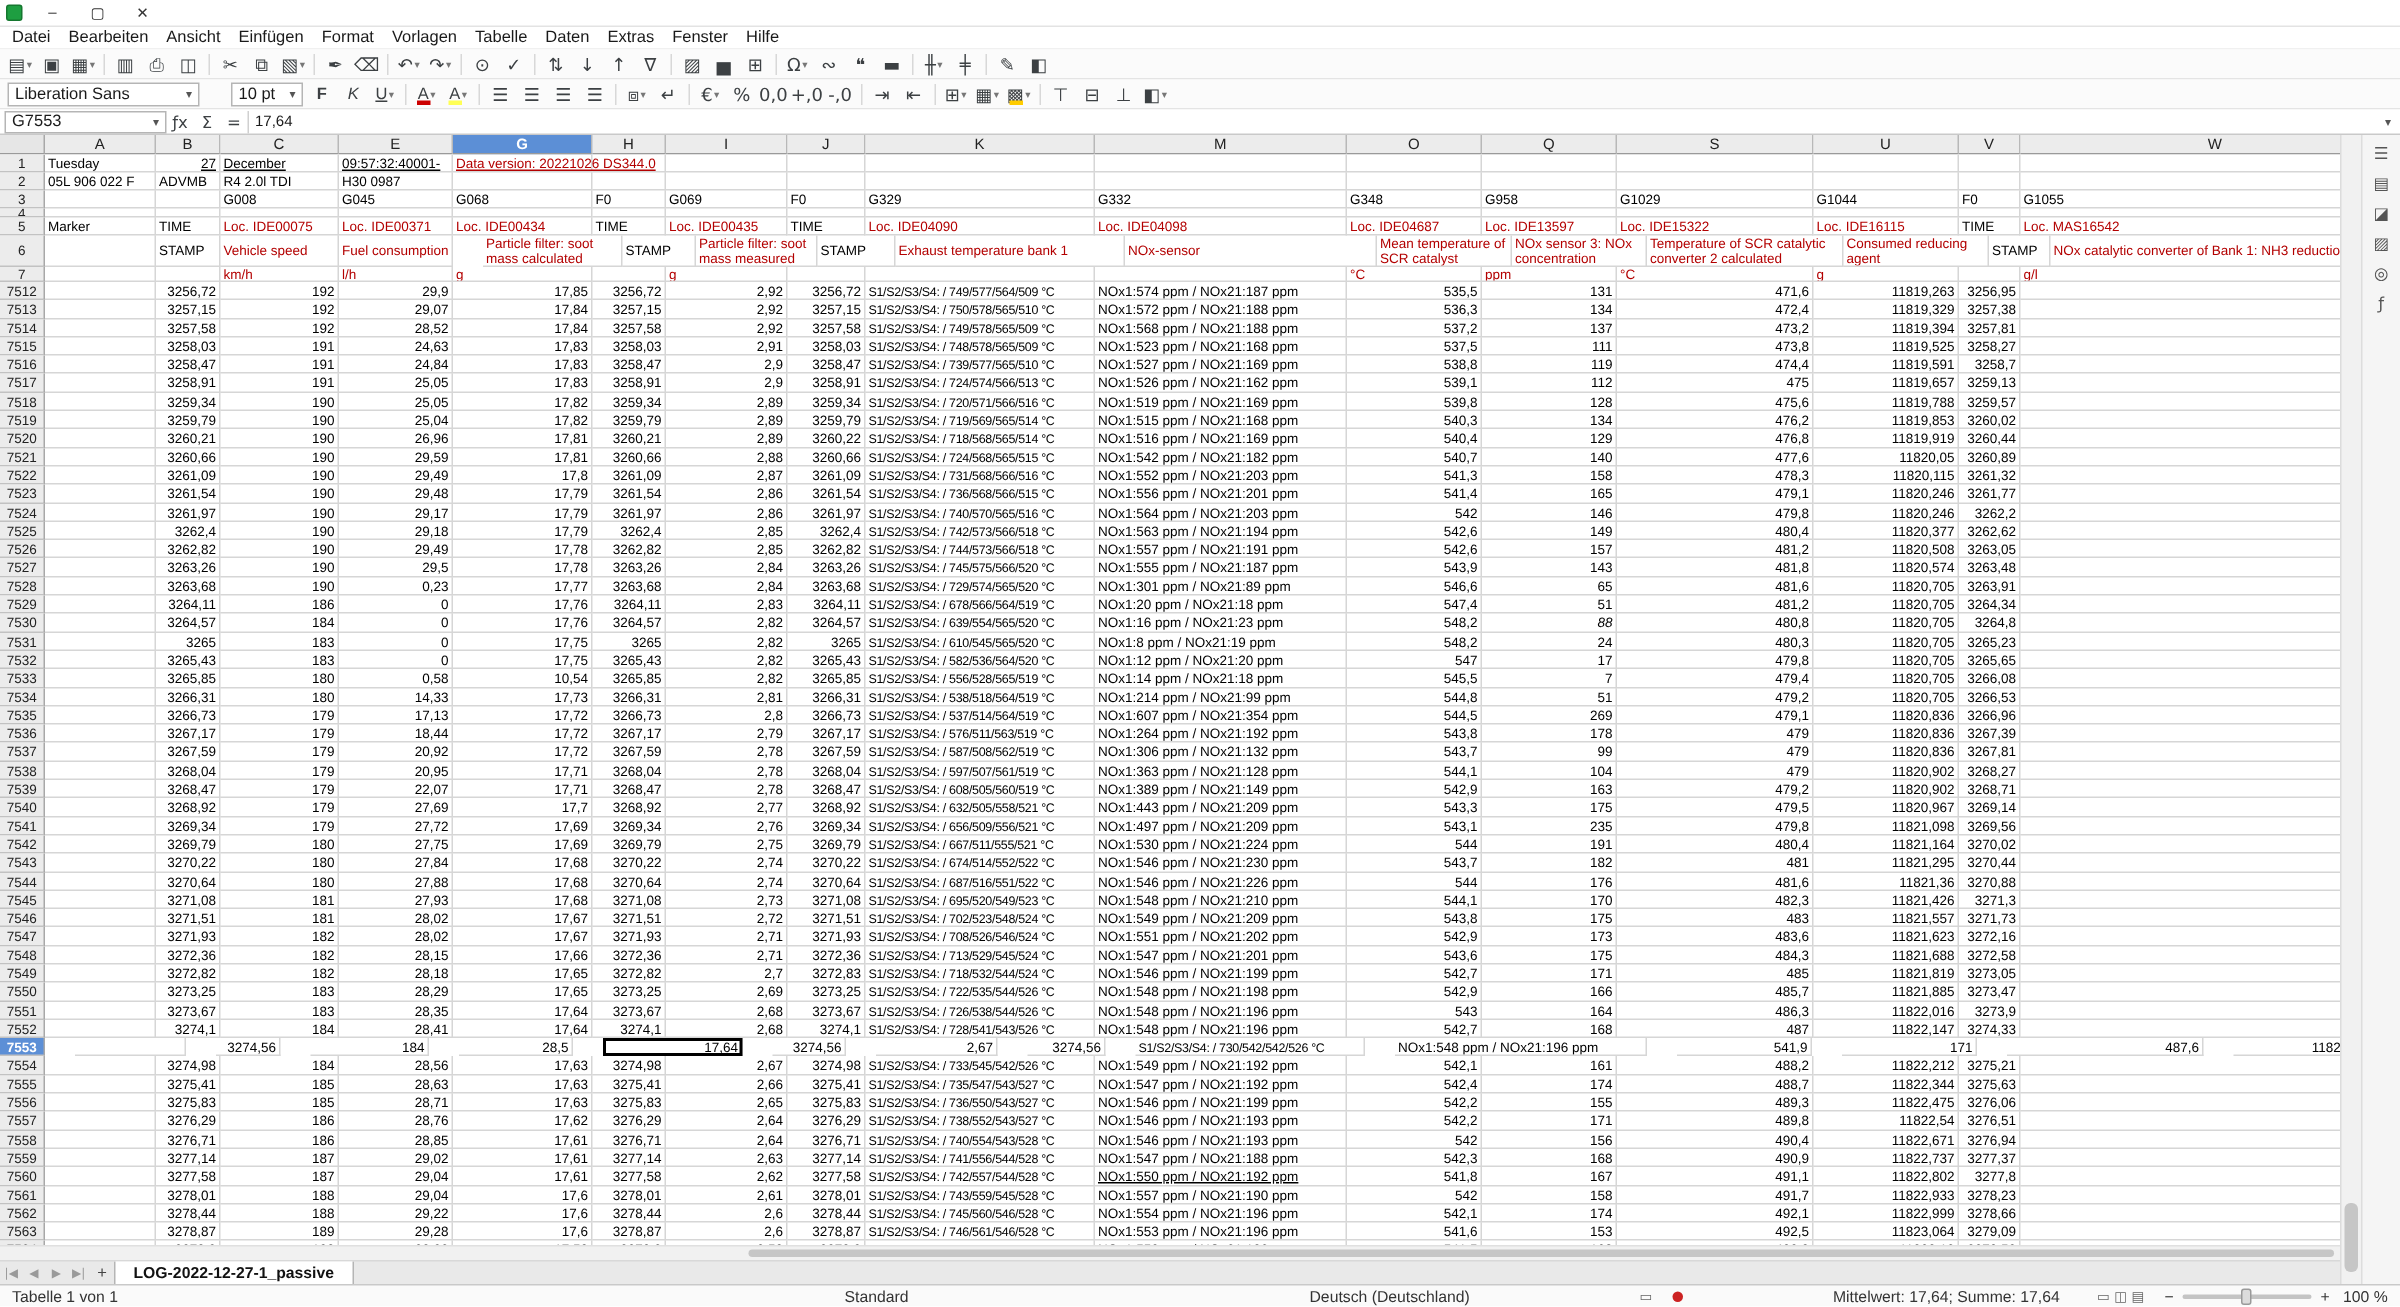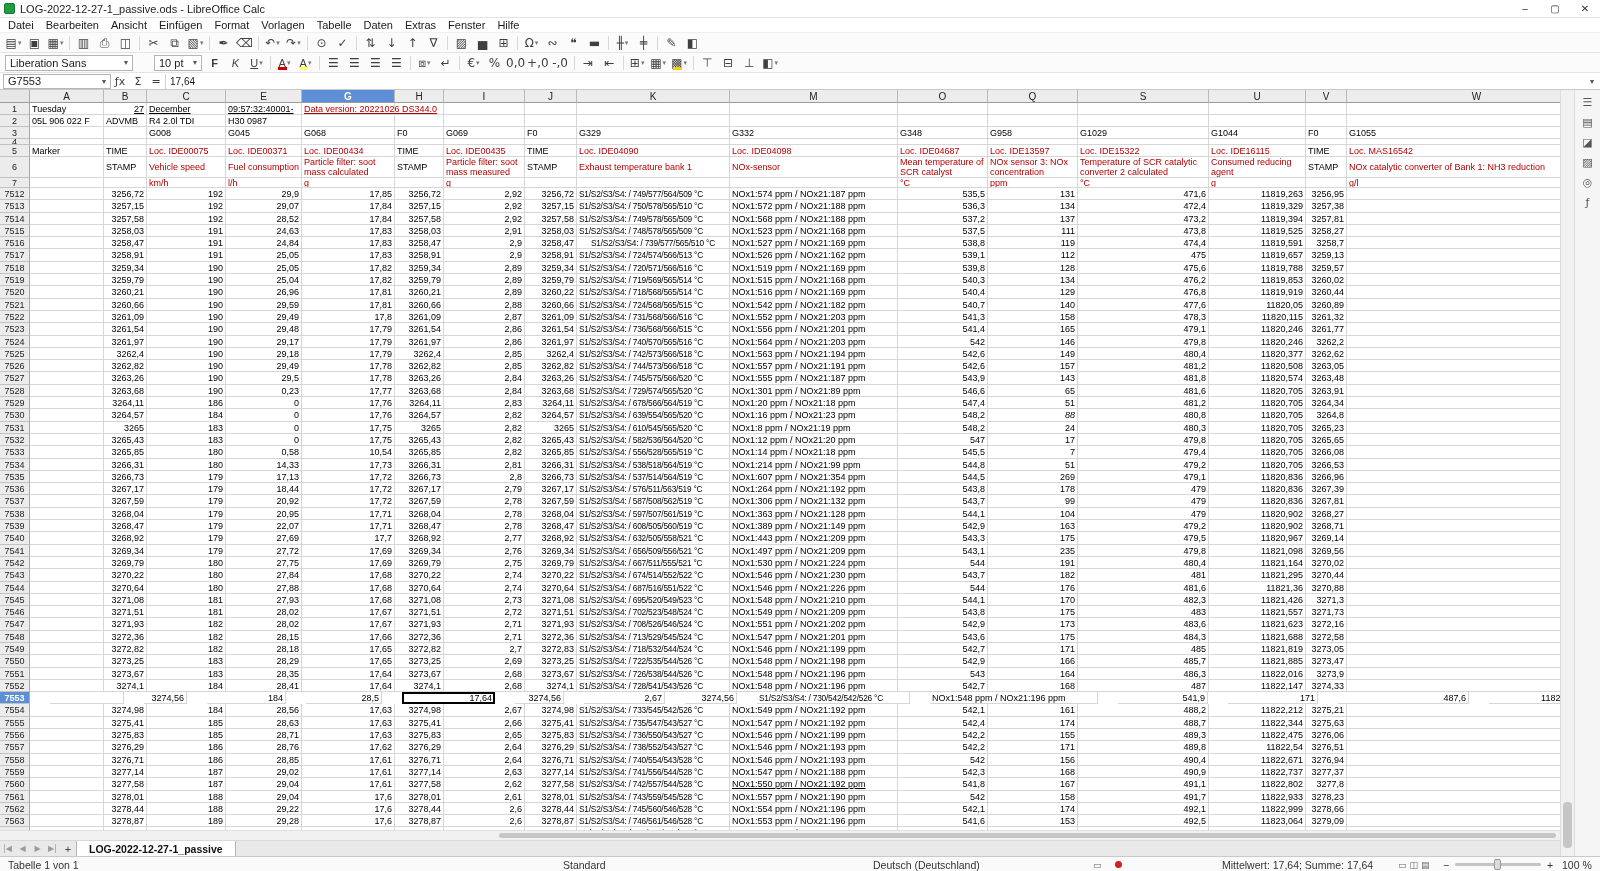--- a/index.html
+++ b/index.html
@@ -101,21 +101,20 @@
   .dotred { width:7px; height:7px; border-radius:50%; background:#cc2222; }
   .zoomtrack { width:86px; height:3px; background:#c4c4c4; border-radius:2px; position:relative; }
   .zoomthumb { position:absolute; left:45%; top:-4px; width:7px; height:11px; background:#dcdcdc;
     border:1px solid #9a9a9a; border-radius:2px; }
 </style>
 </head>
 <body>
 
 <div class="titlebar">
   <span class="appicon"></span>
-  <span class="wtitle">LOG-2022-12-27-1_passive.ods - LibreOffice Calc</span>
   <span class="wctrl">–</span>
   <span class="wctrl">▢</span>
   <span class="wctrl">✕</span>
 </div>
 
 <div class="menubar">
     <span class="menu-item">Datei</span>
     <span class="menu-item">Bearbeiten</span>
     <span class="menu-item">Ansicht</span>
     <span class="menu-item">Einfügen</span>
@@ -459,21 +458,21 @@
           <div class="cell hcell left red" style="width: 97px;">Loc. IDE16115</div>
           <div class="cell hcell left" style="width: 41px;">TIME</div>
           <div class="cell hcell left red" style="width: 260px;">Loc. MAS16542</div>
         </div>
         <div class="grow" style="height: 21px; line-height: 21px;">
           <div class="rowhdr">6</div>
           <div class="cell hcell left" style="width: 74px;"></div>
           <div class="cell hcell left" style="width: 43px;">STAMP</div>
           <div class="cell hcell left red" style="width: 79px;">Vehicle speed</div>
           <div class="cell hcell left red" style="width: 76px;">Fuel consumption</div>
-          <div class="cell hcell left red wrap" style="width: 93px;">Particle filter: soot mass calculated</div>
+          <div class="cell hcell left red wrap" style="width: 93px; margin-left: 20px;">Particle filter: soot mass calculated</div>
           <div class="cell hcell left" style="width: 49px;">STAMP</div>
           <div class="cell hcell left red wrap" style="width: 81px;">Particle filter: soot mass measured</div>
           <div class="cell hcell left" style="width: 52px;">STAMP</div>
           <div class="cell hcell left red" style="width: 153px;">Exhaust temperature bank 1</div>
           <div class="cell hcell left red" style="width: 168px;">NOx-sensor</div>
           <div class="cell hcell left red wrap" style="width: 90px;">Mean temperature of SCR catalyst</div>
           <div class="cell hcell left red wrap" style="width: 90px;">NOx sensor 3: NOx concentration</div>
           <div class="cell hcell left red wrap" style="width: 131px;">Temperature of SCR catalytic converter 2 calculated</div>
           <div class="cell hcell left red wrap" style="width: 97px;">Consumed reducing agent</div>
           <div class="cell hcell left" style="width: 41px;">STAMP</div>
@@ -577,21 +576,21 @@
         <div class="grow" style="height: 12.3px; line-height: 12.3px;">
           <div class="rowhdr">7516</div>
           <div class="cell dcell right" style="width: 74px;"></div>
           <div class="cell dcell right" style="width: 43px;">3258,47</div>
           <div class="cell dcell right" style="width: 79px;">191</div>
           <div class="cell dcell right" style="width: 76px;">24,84</div>
           <div class="cell dcell right" style="width: 93px;">17,83</div>
           <div class="cell dcell right" style="width: 49px;">3258,47</div>
           <div class="cell dcell right" style="width: 81px;">2,9</div>
           <div class="cell dcell right" style="width: 52px;">3258,47</div>
-          <div class="cell dcell left kcol" style="width: 153px; text-align: center;">S1/S2/S3/S4: / 739/577/565/510 °C</div>
+          <div class="cell dcell left kcol" style="width: 153px;">S1/S2/S3/S4: / 739/577/565/510 °C</div>
           <div class="cell dcell left" style="width: 168px;">NOx1:527 ppm / NOx21:169 ppm</div>
           <div class="cell dcell right" style="width: 90px;">538,8</div>
           <div class="cell dcell right" style="width: 90px;">119</div>
           <div class="cell dcell right" style="width: 131px;">474,4</div>
           <div class="cell dcell right" style="width: 97px;">11819,591</div>
           <div class="cell dcell right" style="width: 41px;">3258,7</div>
           <div class="cell dcell right" style="width: 260px;"></div>
         </div>
         <div class="grow" style="height: 12.3px; line-height: 12.3px;">
           <div class="rowhdr">7517</div>

